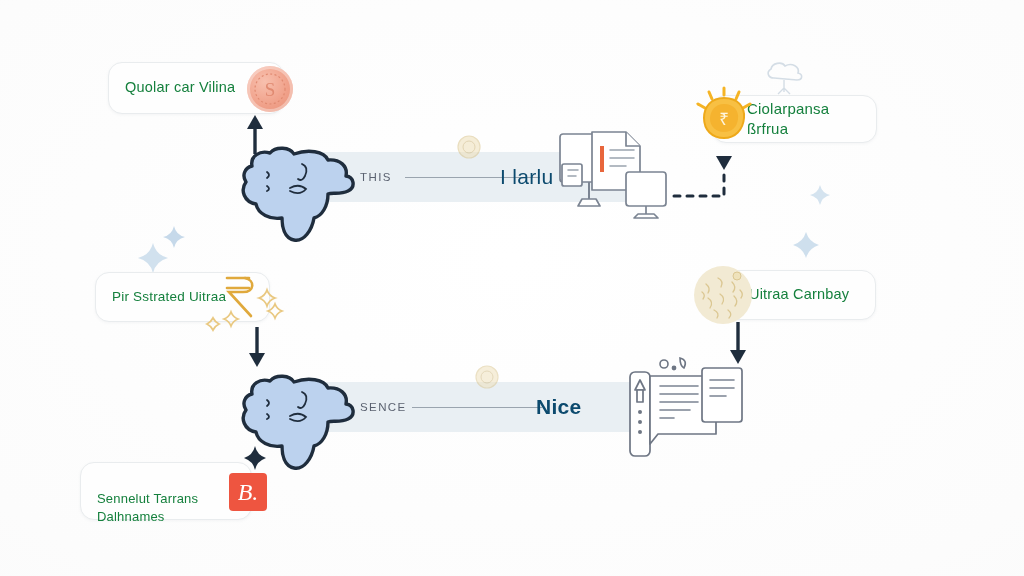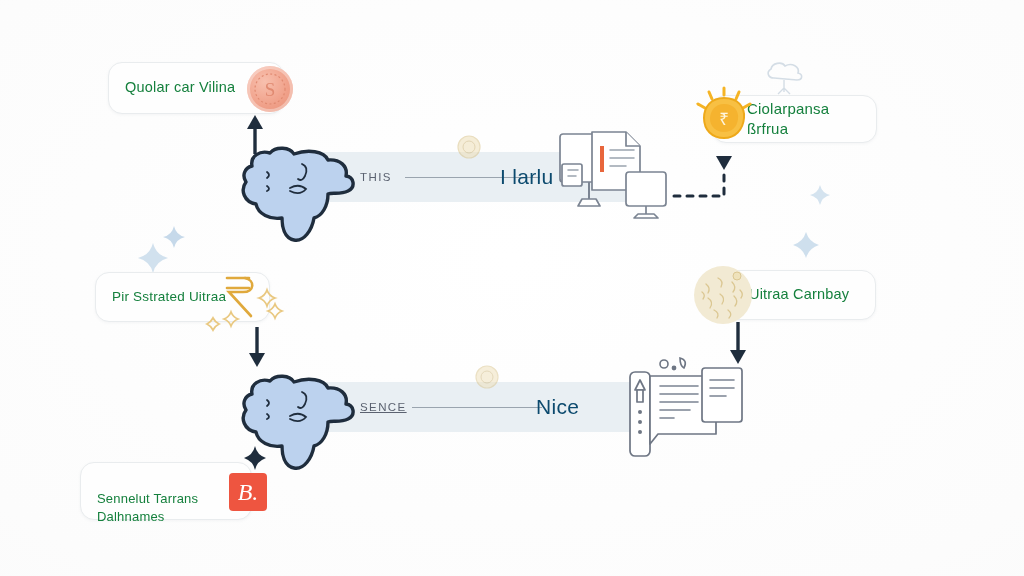--- a/index.html
+++ b/index.html
@@ -273,23 +273,23 @@
   </div>
 
   <div class="arrow" style="left:727px;top:322px;">
     <svg width="22" height="44" viewBox="0 0 22 44">
       <path d="M11 0 L11 30" stroke="#1f2d3d" stroke-width="3.4" fill="none"></path>
       <path d="M11 42 L19 28 L3 28 Z" fill="#1f2d3d"></path>
     </svg>
   </div>
 
   <div class="band" style="left:300px;top:382px;width:350px;height:50px;">
-    <span class="lbl" style="left:60px;text-decoration:underline;">SENCE</span>
+    <span class="lbl" style="left:60px;">SENCE</span>
     <span class="rule" style="left:112px;width:130px;"></span>
-    <span class="rlbl" style="left:236px;">Nice</span>
+    <span class="rlbl" style="left:236px;font-weight:bold;">Nice</span>
   </div>
 
   <div class="blob" style="left:236px;top:372px;">
     <svg width="122" height="106" viewBox="0 0 122 106">
       <path d="M16 22 C14 12 24 6 34 9 C40 2 54 3 58 10 C72 5 88 7 92 16
                C104 15 112 22 110 32 C118 33 120 43 112 47 C104 51 96 48 92 50
                C92 62 86 72 78 74 C76 86 68 98 58 96 C48 94 46 82 46 74
                C34 76 22 70 20 60 C8 58 4 46 10 38 C6 32 8 24 16 22 Z" fill="#bcd2ee" stroke="#1f2d3d" stroke-width="3.4" stroke-linejoin="round"></path>
       <g stroke="#1f2d3d" stroke-width="1.8" fill="none" stroke-linecap="round">
         <path d="M31 28 q4 3 0 6"></path>

